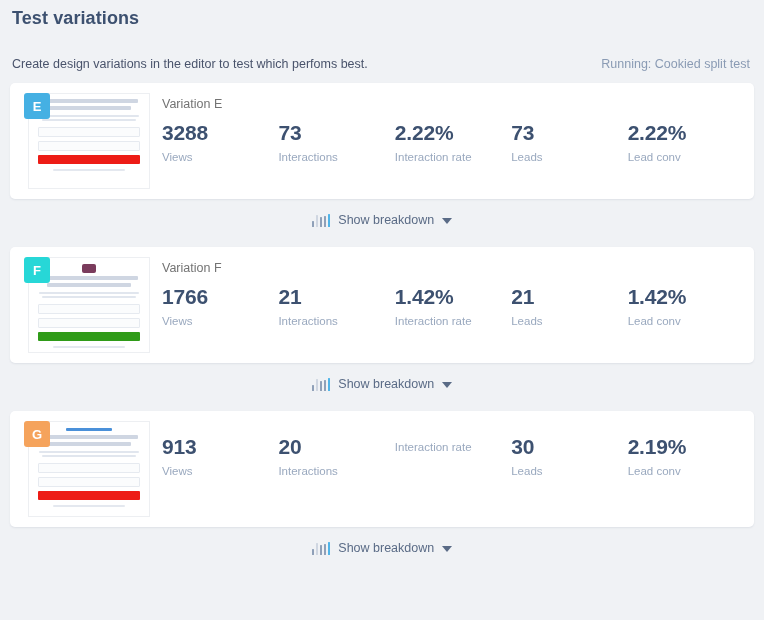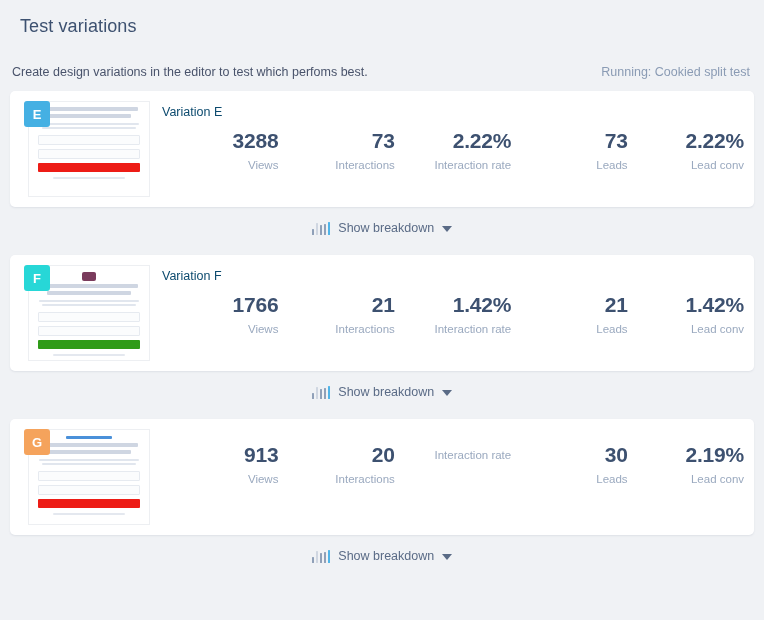--- a/index.html
+++ b/index.html
@@ -14,23 +14,23 @@
     color: #3d5170;
     overflow: hidden;
   }
 
   
   .page-header {
     padding: 8px 12px 0 12px;
   }
   .page-title {
     font-size: 18px;
-    font-weight: 400;
+    font-weight: 700;
     color: #3d5170;
-    margin: 8px;
+    margin: 0;
     letter-spacing: .1px;
   }
   .subtitle-row {
     display: flex;
     align-items: baseline;
     justify-content: space-between;
     margin-top: 28px;
     padding-right: 2px;
   }
   .page-subtitle {
@@ -147,31 +147,31 @@
 
   
   .card-body {
     flex: 1 1 auto;
     padding: 14px 10px 0 12px;
     box-sizing: border-box;
     min-width: 0;
   }
   .variation-label {
     font-size: 12.5px;
-    color: #0c4a6e;
+    color: #737373;
     margin: 0 0 2px 0;
   }
   .metrics {
     display: flex;
     align-items: flex-start;
     margin-top: 10px;
   }
   .metric {
     flex: 1 1 0;
-    text-align: right;
+    text-align: left;
     min-width: 0;
   }
   .metric-value {
     font-size: 21px;
     font-weight: 700;
     color: #3d5170;
     line-height: 1.15;
     letter-spacing: -.2px;
   }
   .metric-label {

